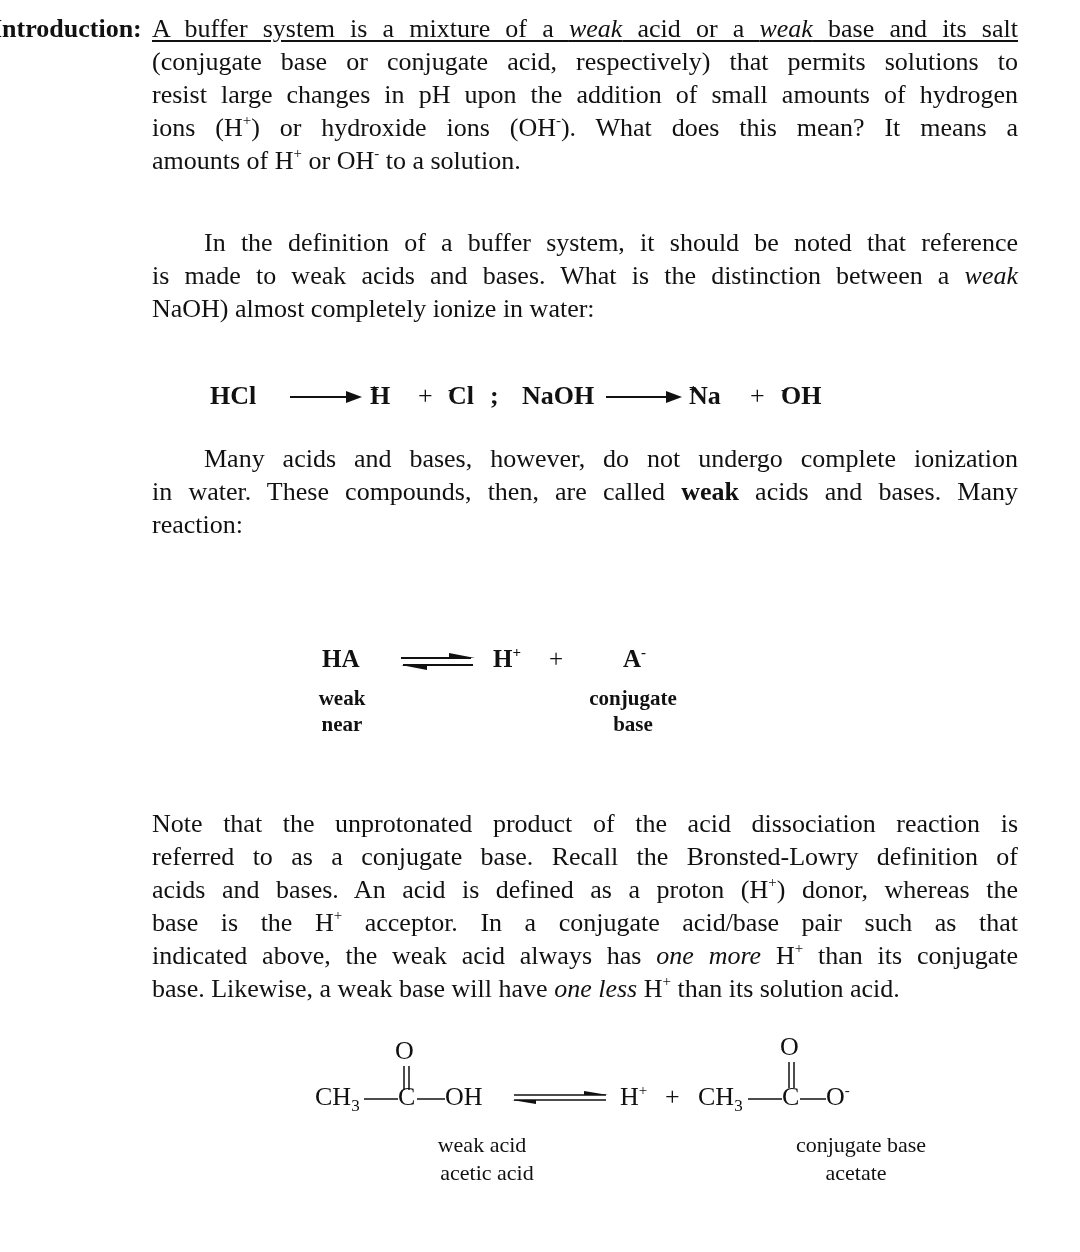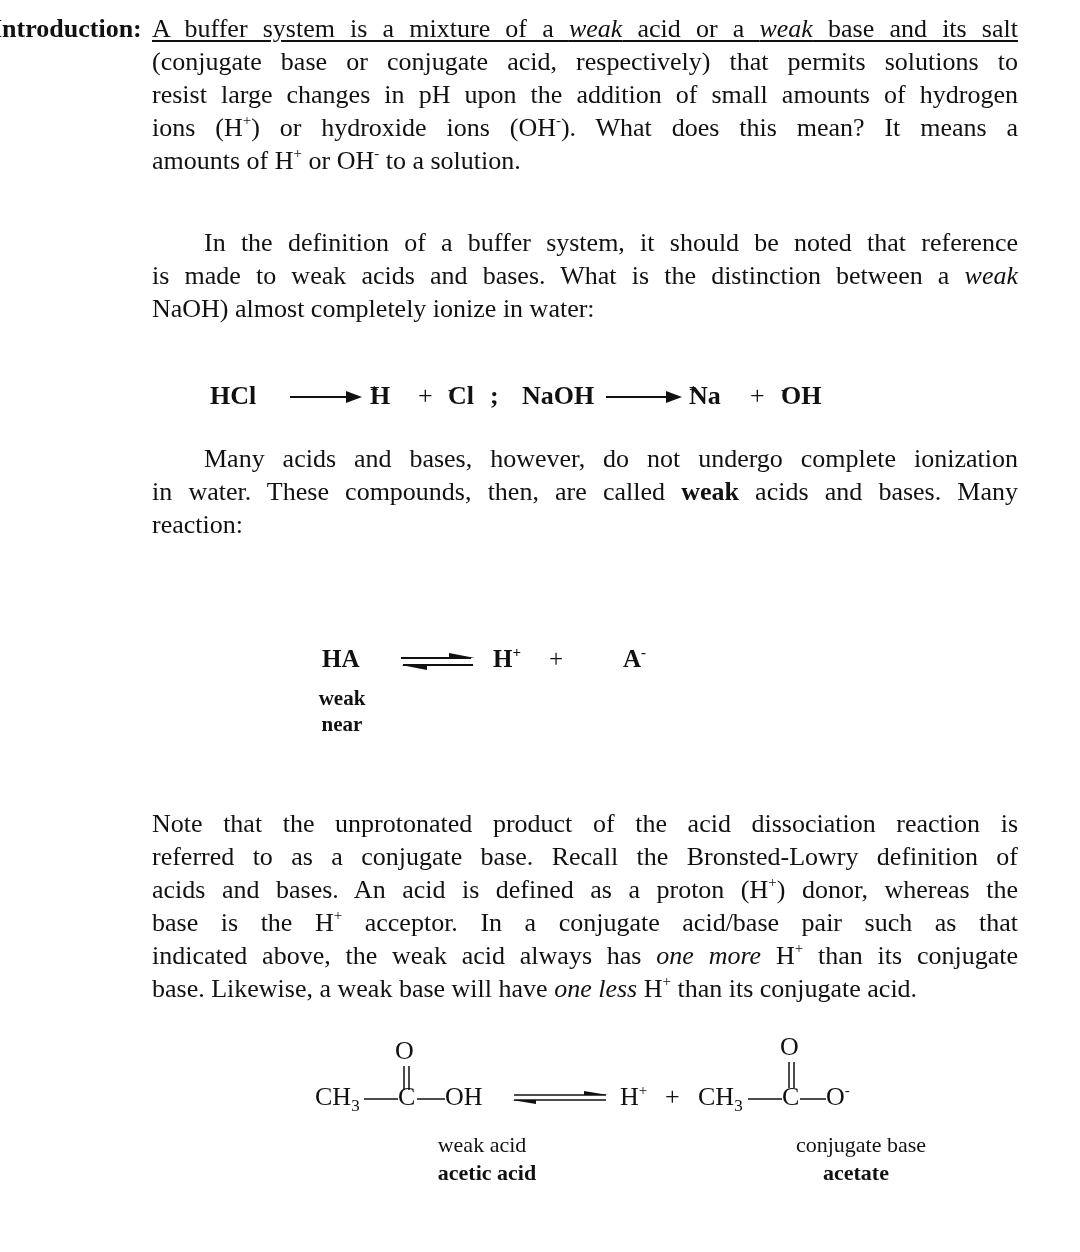--- a/index.html
+++ b/index.html
@@ -30,21 +30,21 @@
   #eq2 .big { position: absolute; font-size: 25px; top: 5px; }
   #eq2 .small { position: absolute; font-size: 21px; line-height: 26px; text-align: center; }
   #eq2 sup { font-size: 15px; vertical-align: 10px; }
 
   
   #eq3 { position: absolute; top: 1030px; left: 0; width: 1080px; height: 170px; font-size: 26px; }
   #eq3 .t { position: absolute; white-space: nowrap; }
   #eq3 sub { font-size: 17px; vertical-align: -6px; line-height: 0; }
   #eq3 sup { font-size: 15px; vertical-align: 10px; }
   #eq3 .cap { position: absolute; font-size: 22px; line-height: 28px; text-align: center; white-space: nowrap; }
-  .b { font-weight: bold; }
+  .b { font-weight: normal; }
   i, .i { font-style: italic; }
 </style>
 </head>
 <body>
 
 <div class="label">Introduction:</div>
 <div id="intro" class="block">
   <span class="line"><span class="u"><span>A buffer system is a mixture of a </span><i>weak</i><span> acid or a </span><i>weak</i><span> base and its salt</span></span></span>
   <span class="line">(conjugate base or conjugate acid, respectively) that permits solutions to</span>
   <span class="line">resist large changes in pH upon the addition of small amounts of hydrogen</span>
@@ -92,29 +92,33 @@
     <line x1="4" y1="13" x2="74" y2="13" stroke="#111" stroke-width="2"></line>
     <polygon points="28,13 2,13 28,18" fill="#111"></polygon>
   </svg>
   <span class="big" style="left:489px"><span>H</span><sup>+</sup></span>
   <span class="big" style="left:545px; font-weight:normal">+</span>
   <span class="big" style="left:619px"><span>A</span><sup>-</sup></span>
   <div class="small" style="left:300px; top:45px; width:76px">
     <div>weak</div>
     <div>near</div>
   </div>
+  <div class="small" style="left:574px; top:45px; width:110px">
+    <div>conjugate</div>
+    <div>base</div>
+  </div>
 </div>
 
 <div id="para4" class="block">
   <span class="line"><span>Note that the unprotonated product of the acid dissociation reaction is</span></span>
   <span class="line"><span>referred to as a conjugate base.  Recall the Bronsted-Lowry definition of</span></span>
   <span class="line"><span>acids and bases.  An acid is defined as a proton (H</span><sup>+</sup><span>) donor, whereas the</span></span>
   <span class="line"><span>base is the H</span><sup>+</sup><span> acceptor.  In a conjugate acid/base pair such as that</span></span>
   <span class="line"><span>indicated above, the weak acid always has </span><i>one more</i><span> H</span><sup>+</sup><span> than its conjugate</span></span>
-  <span class="line last"><span>base.  Likewise, a weak base will have </span><i>one less</i><span> H</span><sup>+</sup><span> than its conjugate acid.</span></span>
+  <span class="line last"><span>base.  Likewise, a weak base will have </span><i>one less</i><span> H</span><sup>+</sup><span> than its solution acid.</span></span>
 </div>
 
 <div id="eq3">
 
   <div>
     <span class="t" style="left:395px; top:6px">O</span>
     <svg style="position:absolute; left:400px; top:36px" width="14" height="26">
       <line x1="4" y1="0" x2="4" y2="24" stroke="#111" stroke-width="1.5"></line>
       <line x1="9" y1="0" x2="9" y2="24" stroke="#111" stroke-width="1.5"></line>
     </svg>

